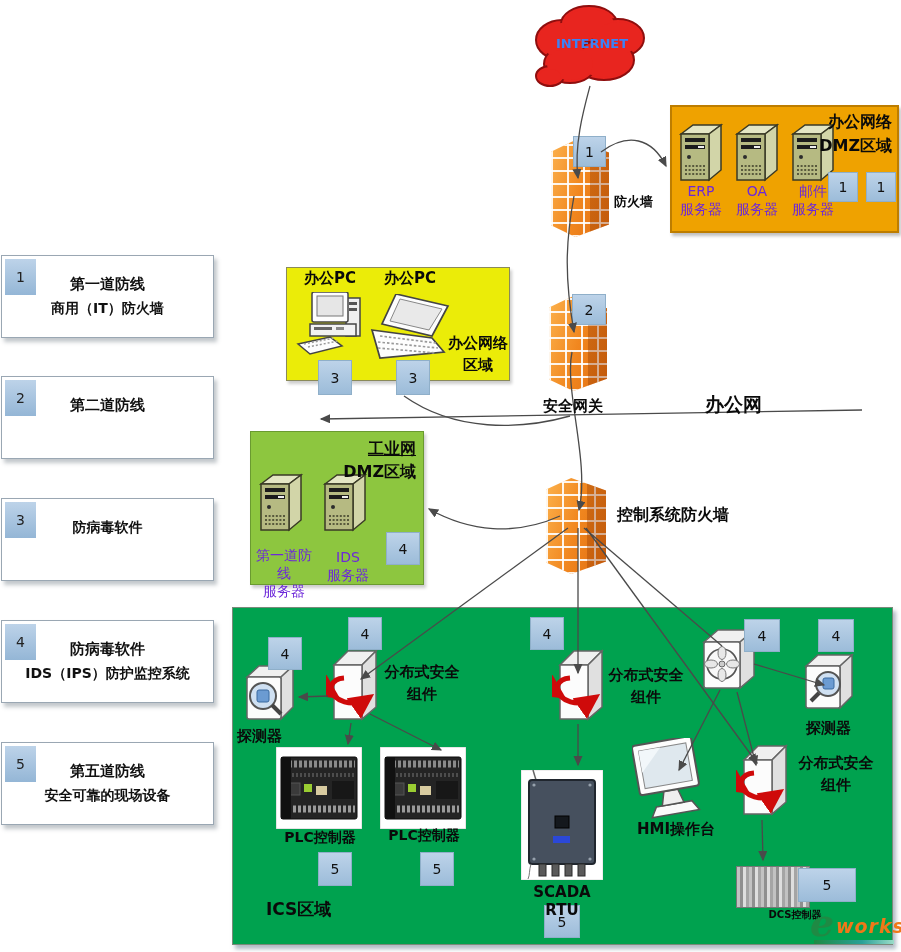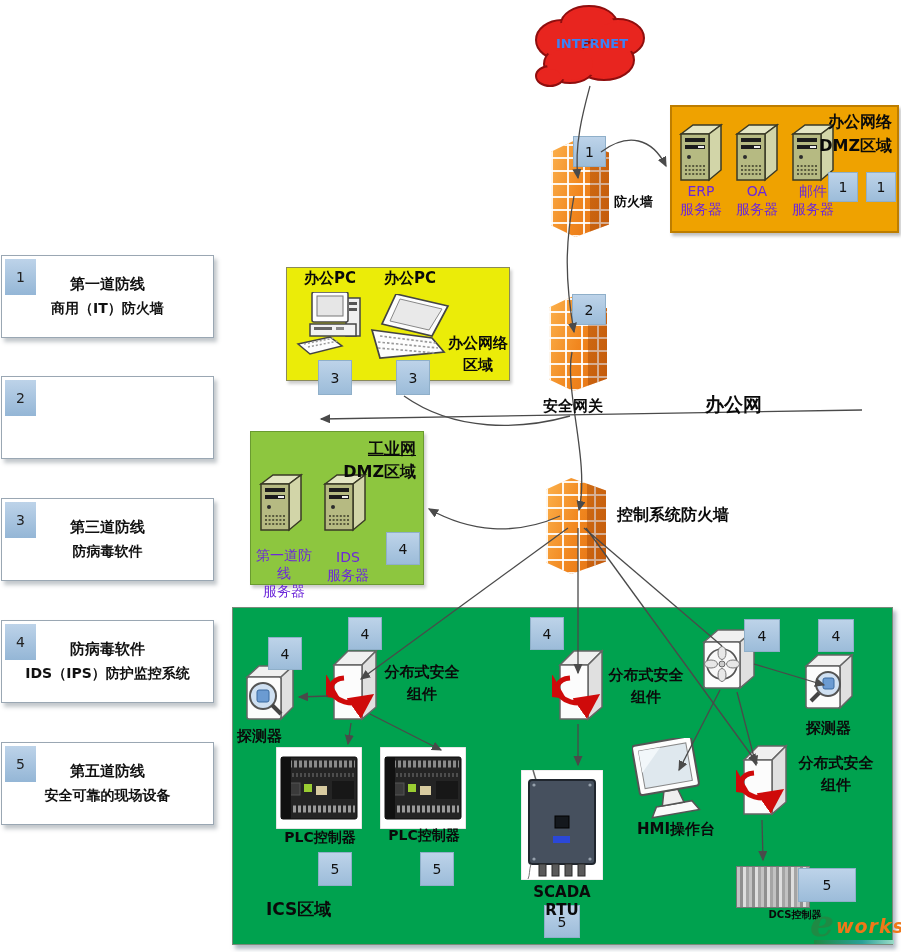--- a/index.html
+++ b/index.html
@@ -89,26 +89,26 @@
   <div class="defbox" style="top:255px">
     <div class="deftab">1</div>
     <div class="deftxt">
         <div class="l1">第一道防线</div>
     <div class="l2">商用（IT）防火墙</div>
       </div>
   </div>
   <div class="defbox" style="top:376px">
     <div class="deftab">2</div>
     <div class="deftxt">
+        <div class="l1">第二道防线</div>
       </div>
   </div>
   <div class="defbox" style="top:498px">
     <div class="deftab">3</div>
     <div class="deftxt">
-        <div class="l1">第三道防线</div>
     <div class="l2">防病毒软件</div>
       </div>
   </div>
   <div class="defbox" style="top:620px">
     <div class="deftab">4</div>
     <div class="deftxt">
         <div class="l1">防病毒软件</div>
     <div class="l2">IDS（IPS）防护监控系统</div>
       </div>
   </div>

